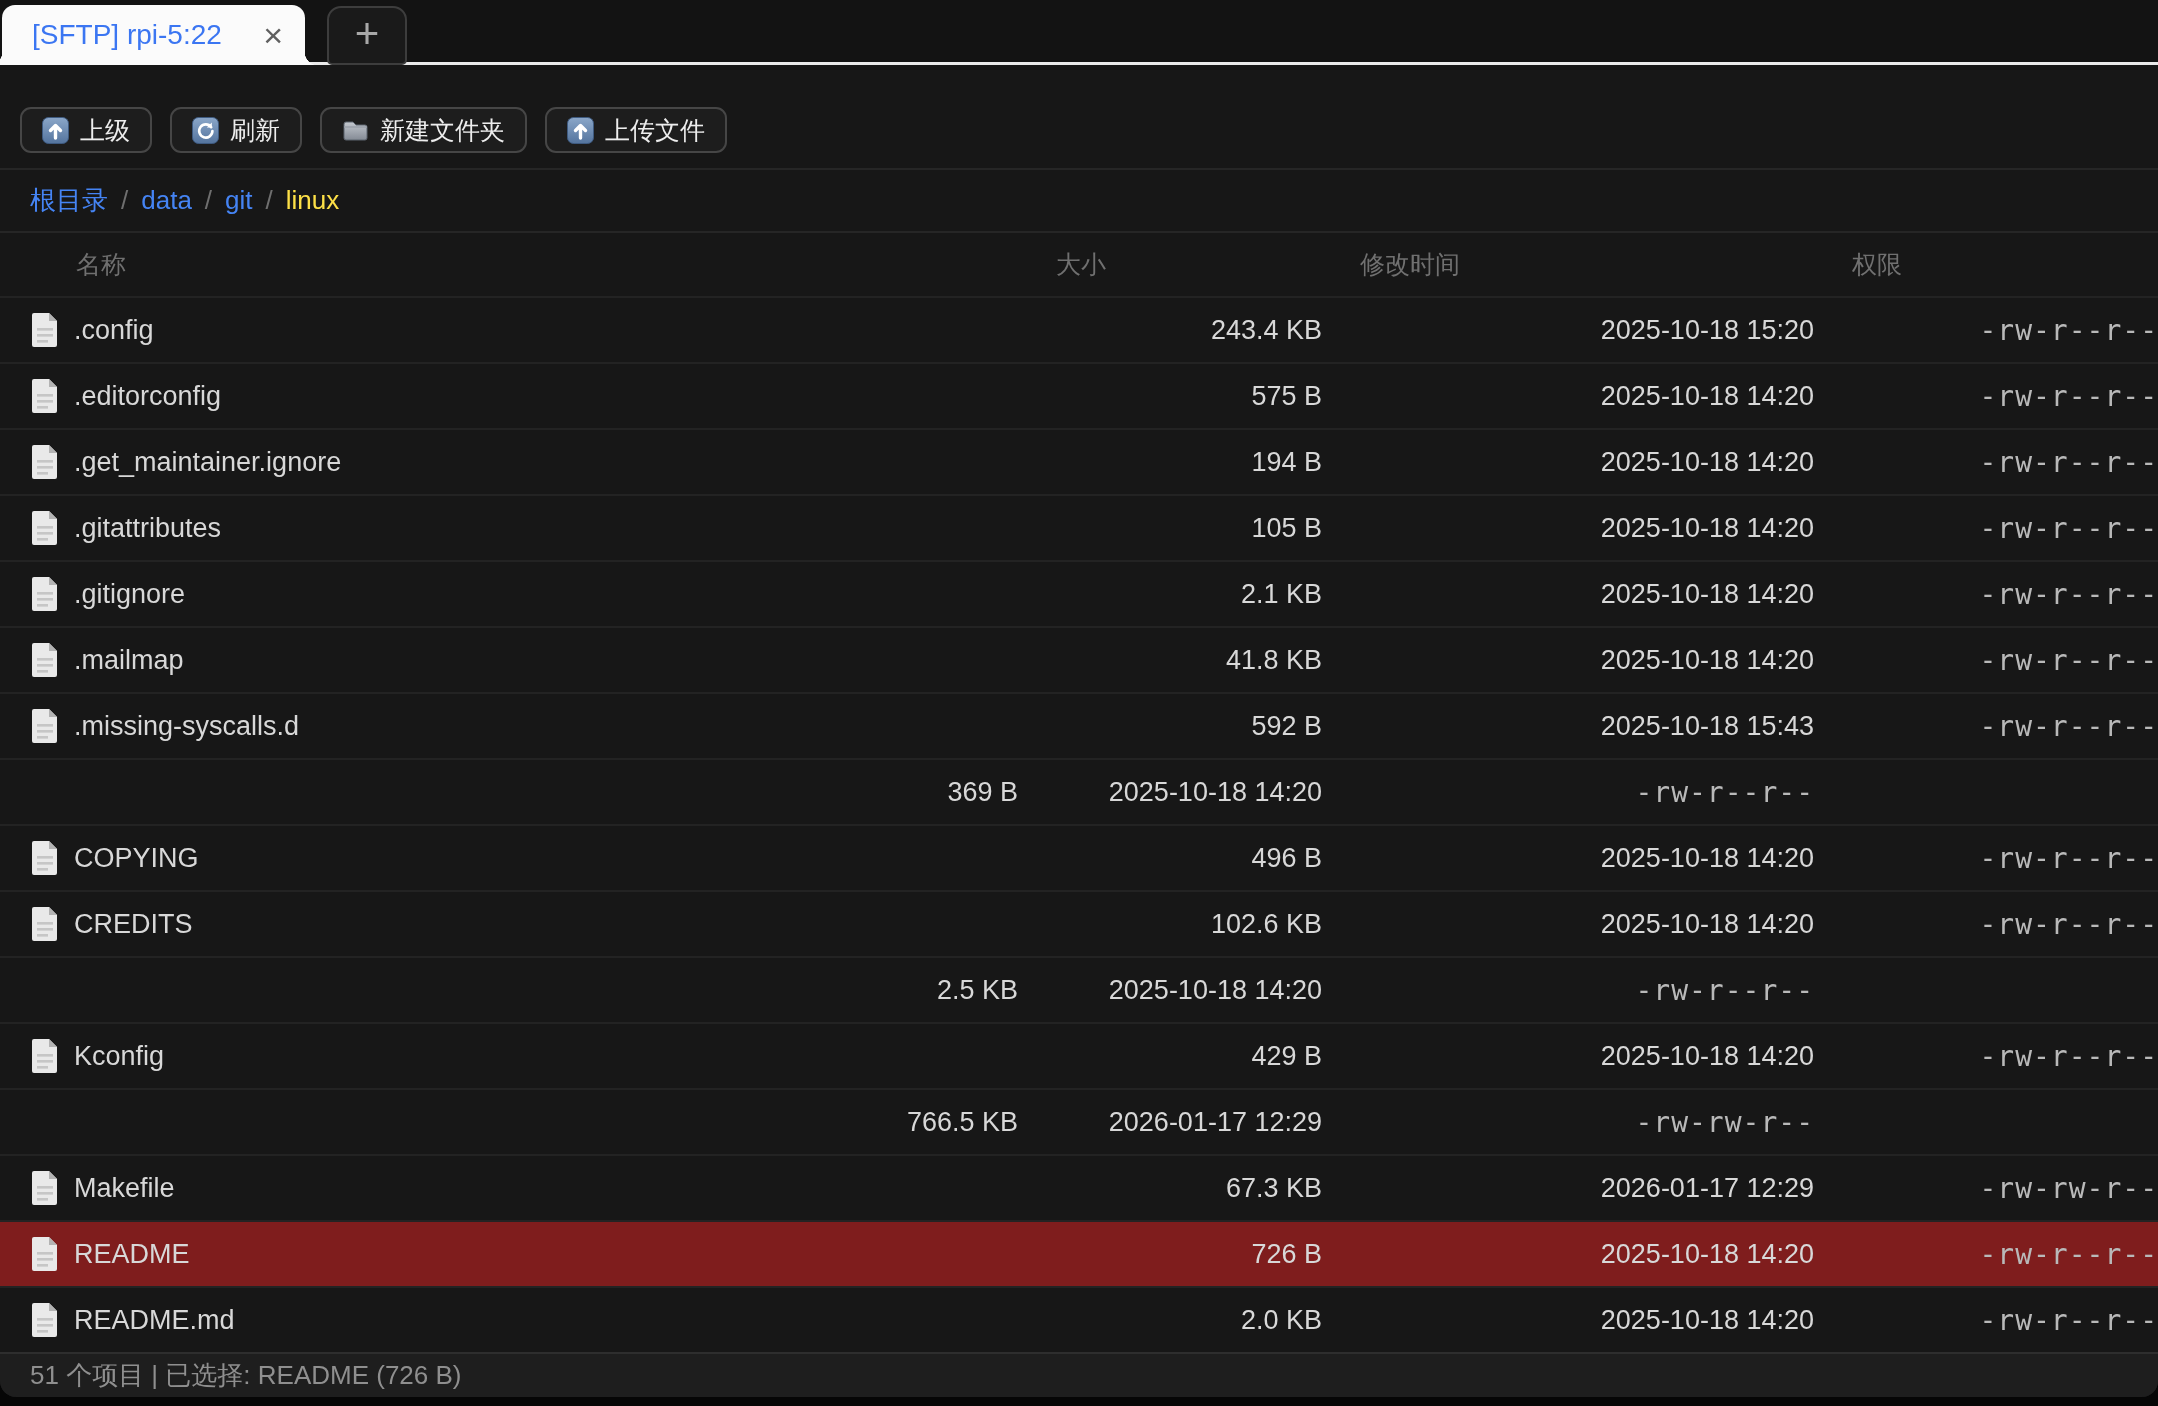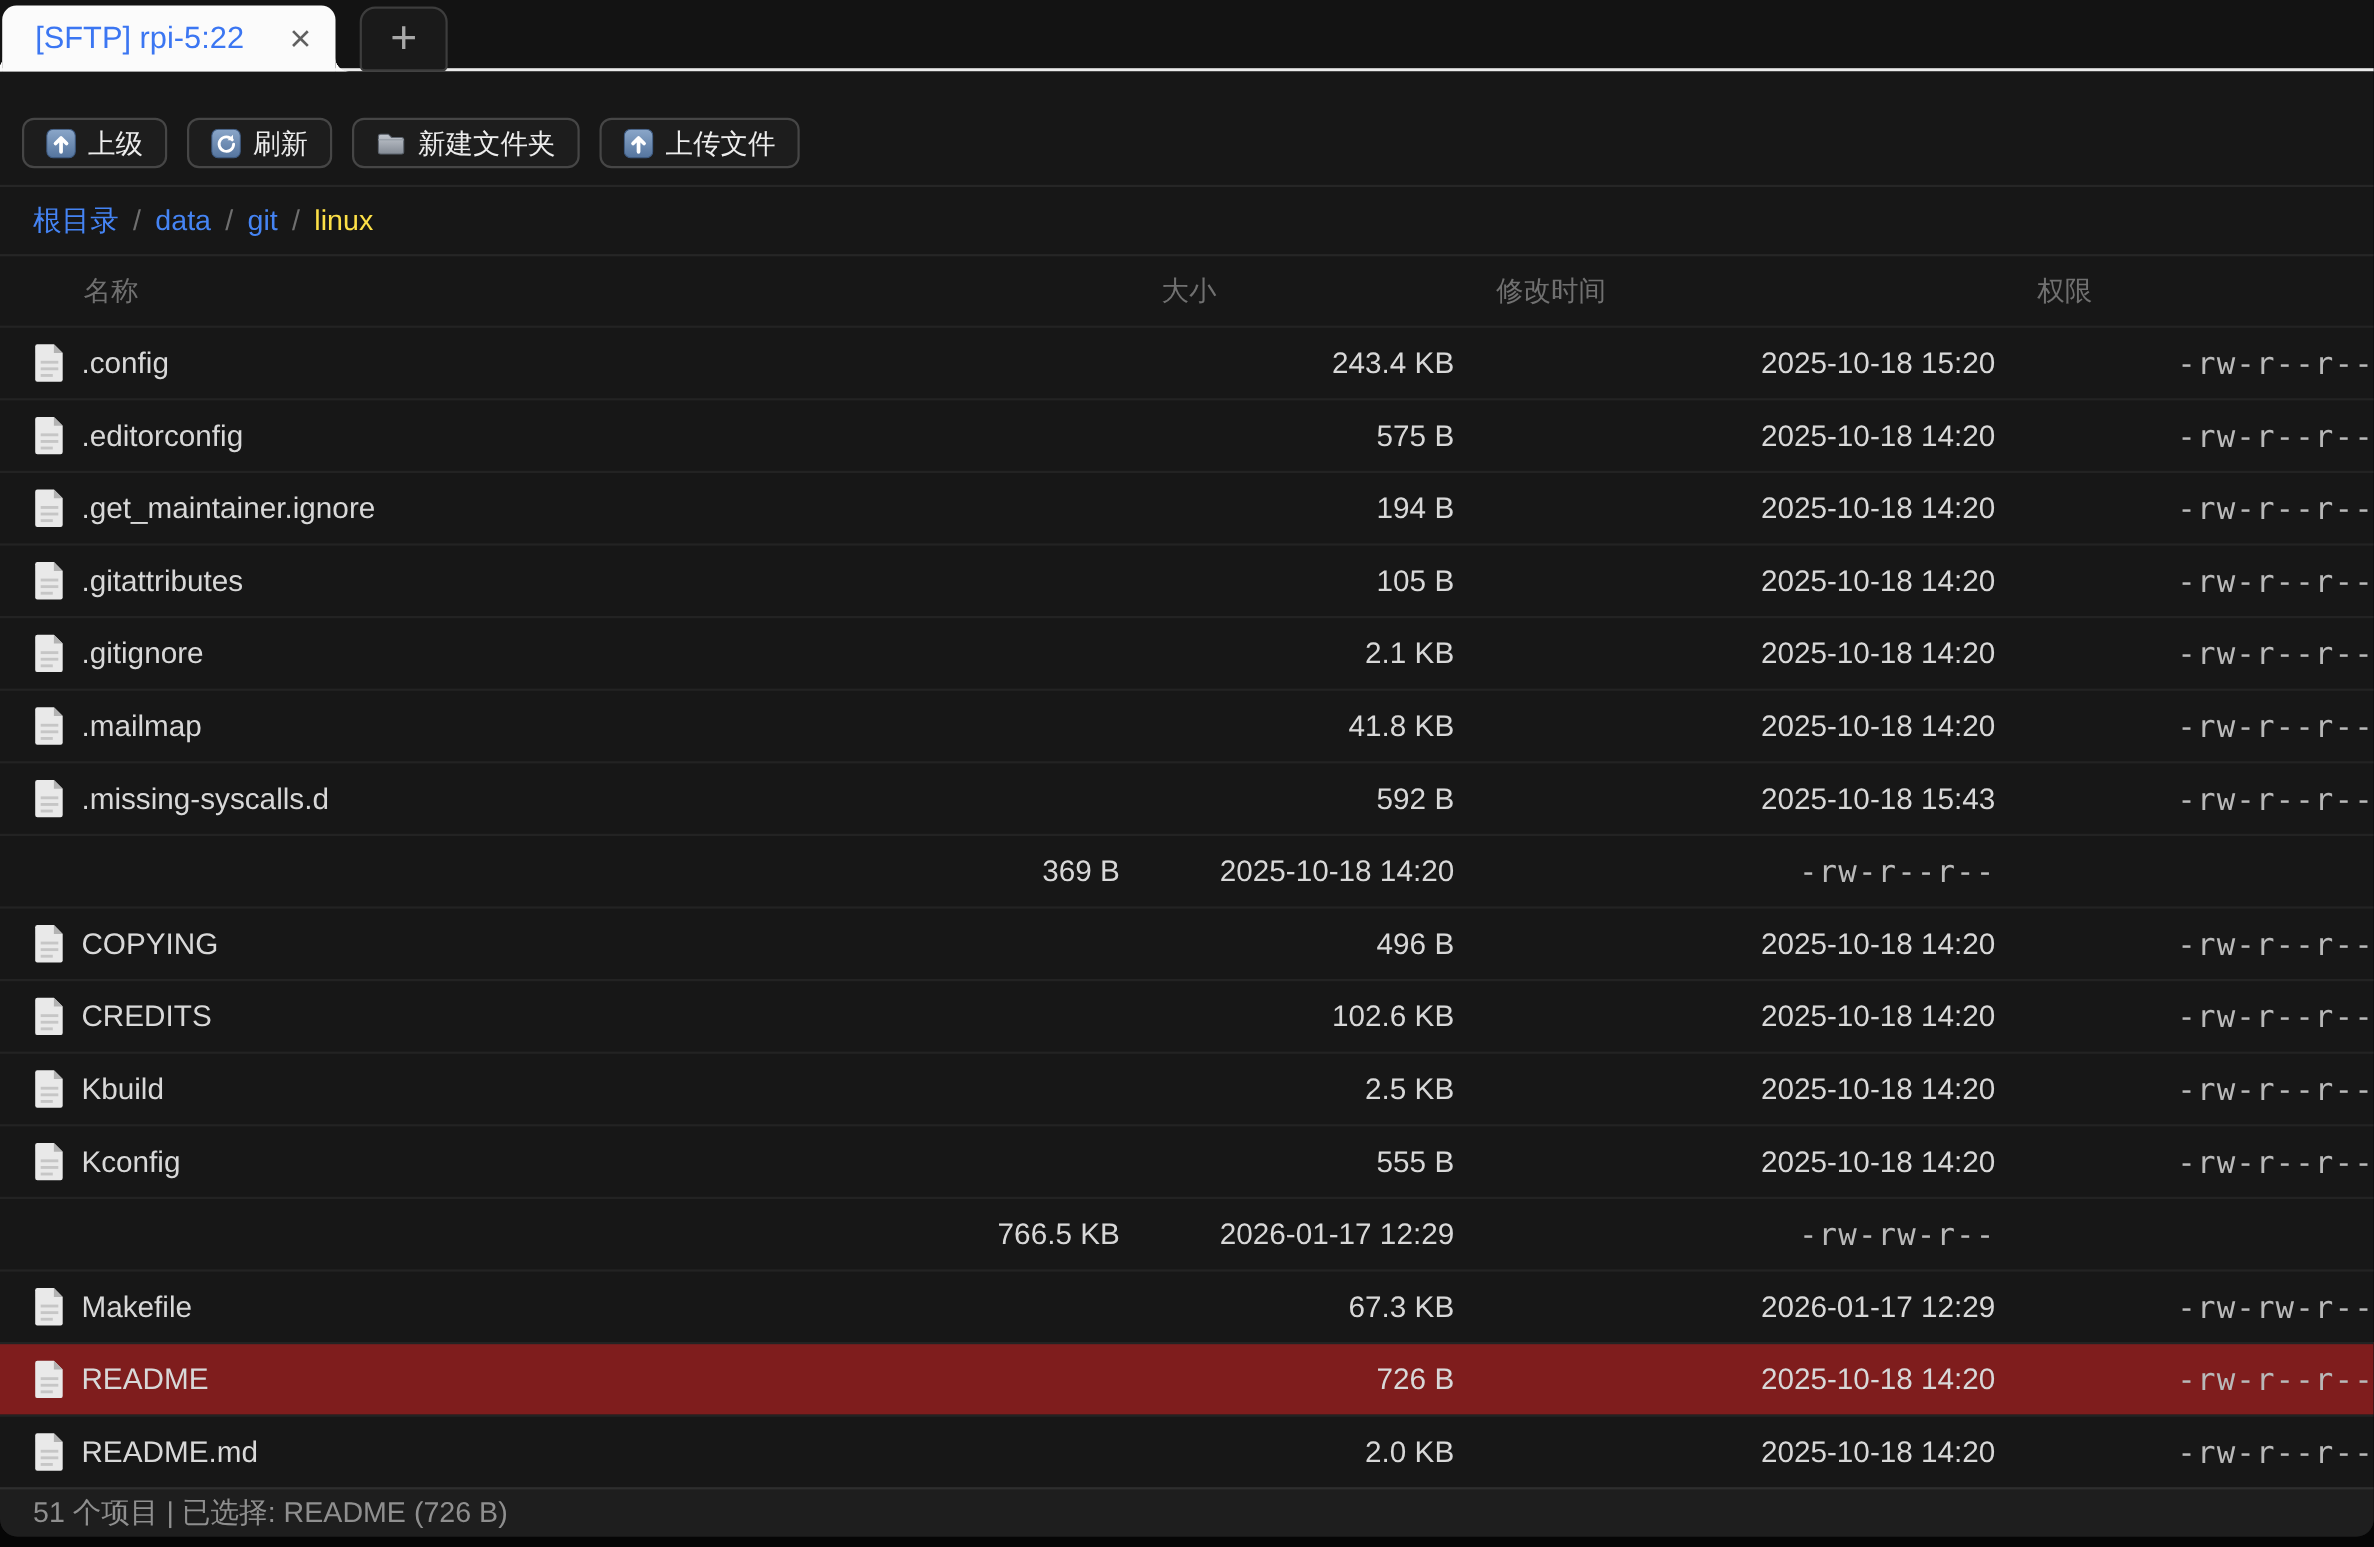--- a/index.html
+++ b/index.html
@@ -322,51 +322,39 @@
               </svg>
             </span>
       <span class="fname">CREDITS</span>
     </span>
     <span class="cell-size">102.6 KB</span>
     <span class="cell-mtime">2025-10-18 14:20</span>
     <span class="cell-perms">-rw-r--r--</span>
   </div>
 
   <div class="row grid">
-    <span class="cell-name">
-      <span class="ficon">
-              <svg width="30" height="38" viewBox="0 0 30 38">
-                <path d="M4 2h15l8 8v24a2 2 0 0 1-2 2H4a2 2 0 0 1-2-2V4a2 2 0 0 1 2-2z" fill="#e9e9e9"></path>
-                <path d="M19 2l8 8h-8z" fill="#b3b3b3"></path>
-                <rect x="7" y="17" width="16" height="2.6" fill="#c6c6c6"></rect>
-                <rect x="7" y="23" width="16" height="2.6" fill="#c6c6c6"></rect>
-                <rect x="7" y="29" width="11" height="2.6" fill="#c6c6c6"></rect>
-              </svg>
-            </span>
-      <span class="fname">Kbuild</span>
-    </span>
     <span class="cell-size">2.5 KB</span>
     <span class="cell-mtime">2025-10-18 14:20</span>
     <span class="cell-perms">-rw-r--r--</span>
   </div>
 
   <div class="row grid">
     <span class="cell-name">
       <span class="ficon">
               <svg width="30" height="38" viewBox="0 0 30 38">
                 <path d="M4 2h15l8 8v24a2 2 0 0 1-2 2H4a2 2 0 0 1-2-2V4a2 2 0 0 1 2-2z" fill="#e9e9e9"></path>
                 <path d="M19 2l8 8h-8z" fill="#b3b3b3"></path>
                 <rect x="7" y="17" width="16" height="2.6" fill="#c6c6c6"></rect>
                 <rect x="7" y="23" width="16" height="2.6" fill="#c6c6c6"></rect>
                 <rect x="7" y="29" width="11" height="2.6" fill="#c6c6c6"></rect>
               </svg>
             </span>
       <span class="fname">Kconfig</span>
     </span>
-    <span class="cell-size">555 B</span>
+    <span class="cell-size">429 B</span>
     <span class="cell-mtime">2025-10-18 14:20</span>
     <span class="cell-perms">-rw-r--r--</span>
   </div>
 
   <div class="row grid">
     <span class="cell-size">766.5 KB</span>
     <span class="cell-mtime">2026-01-17 12:29</span>
     <span class="cell-perms">-rw-rw-r--</span>
   </div>
 

